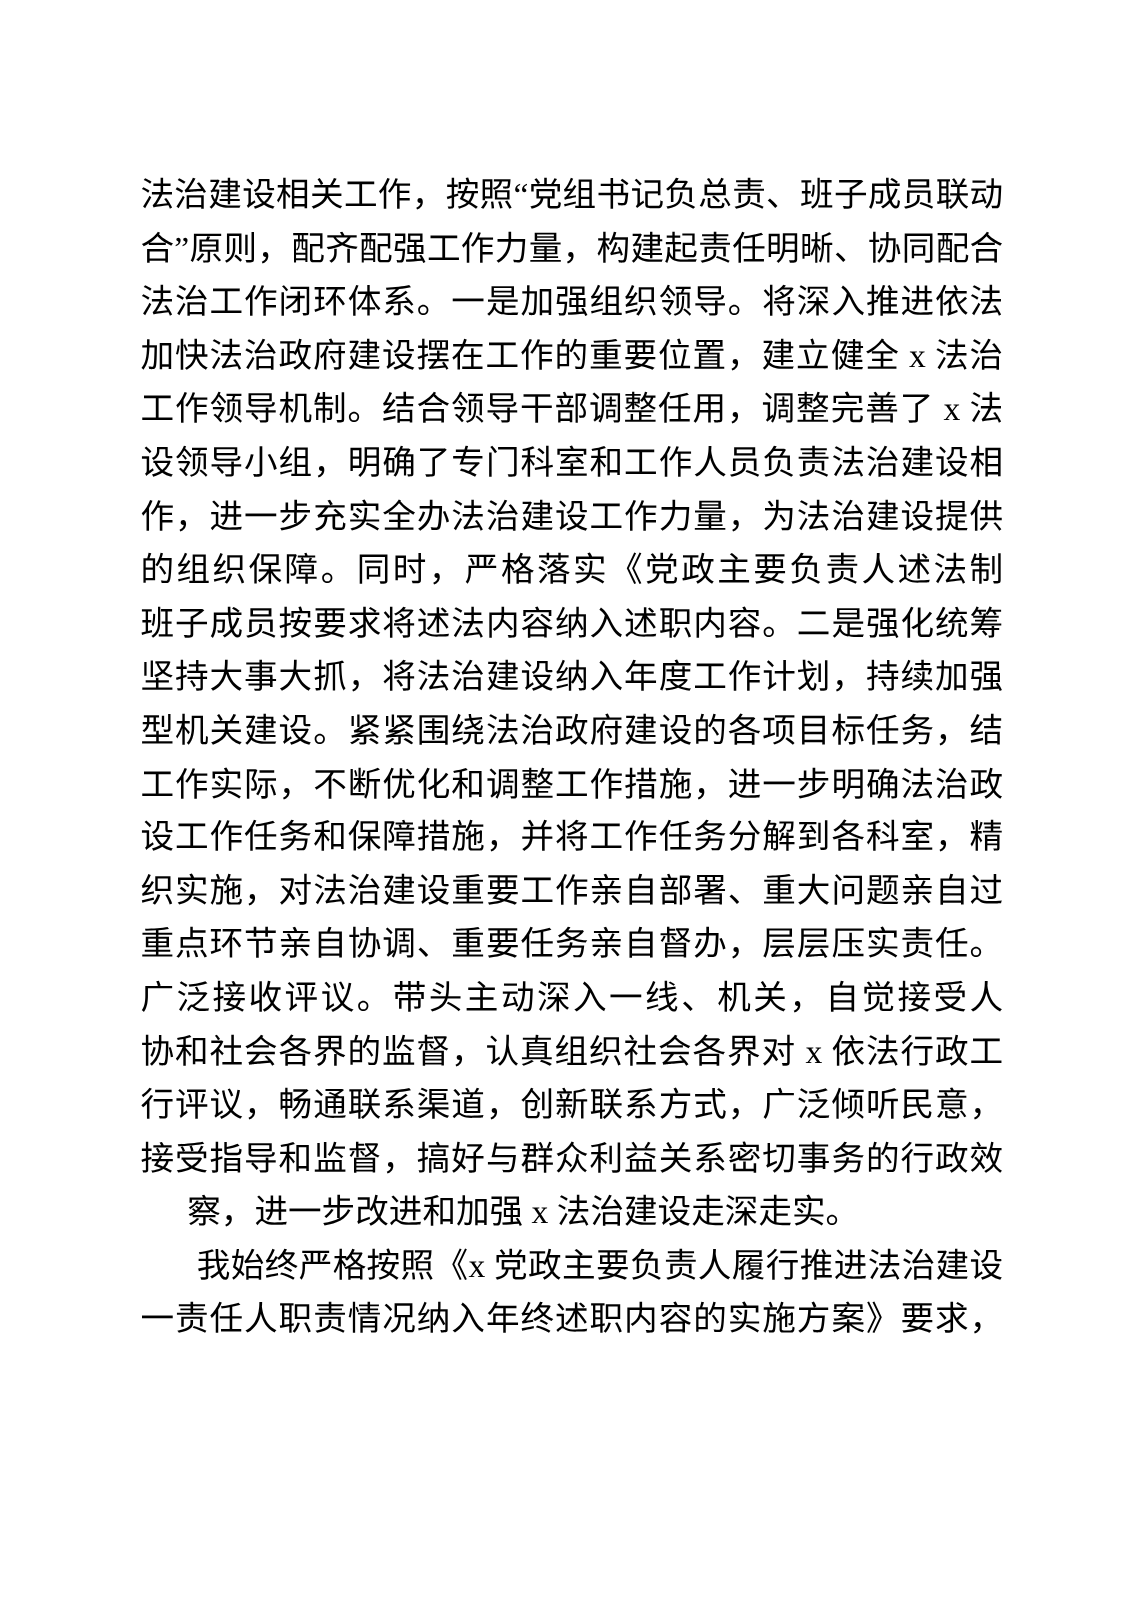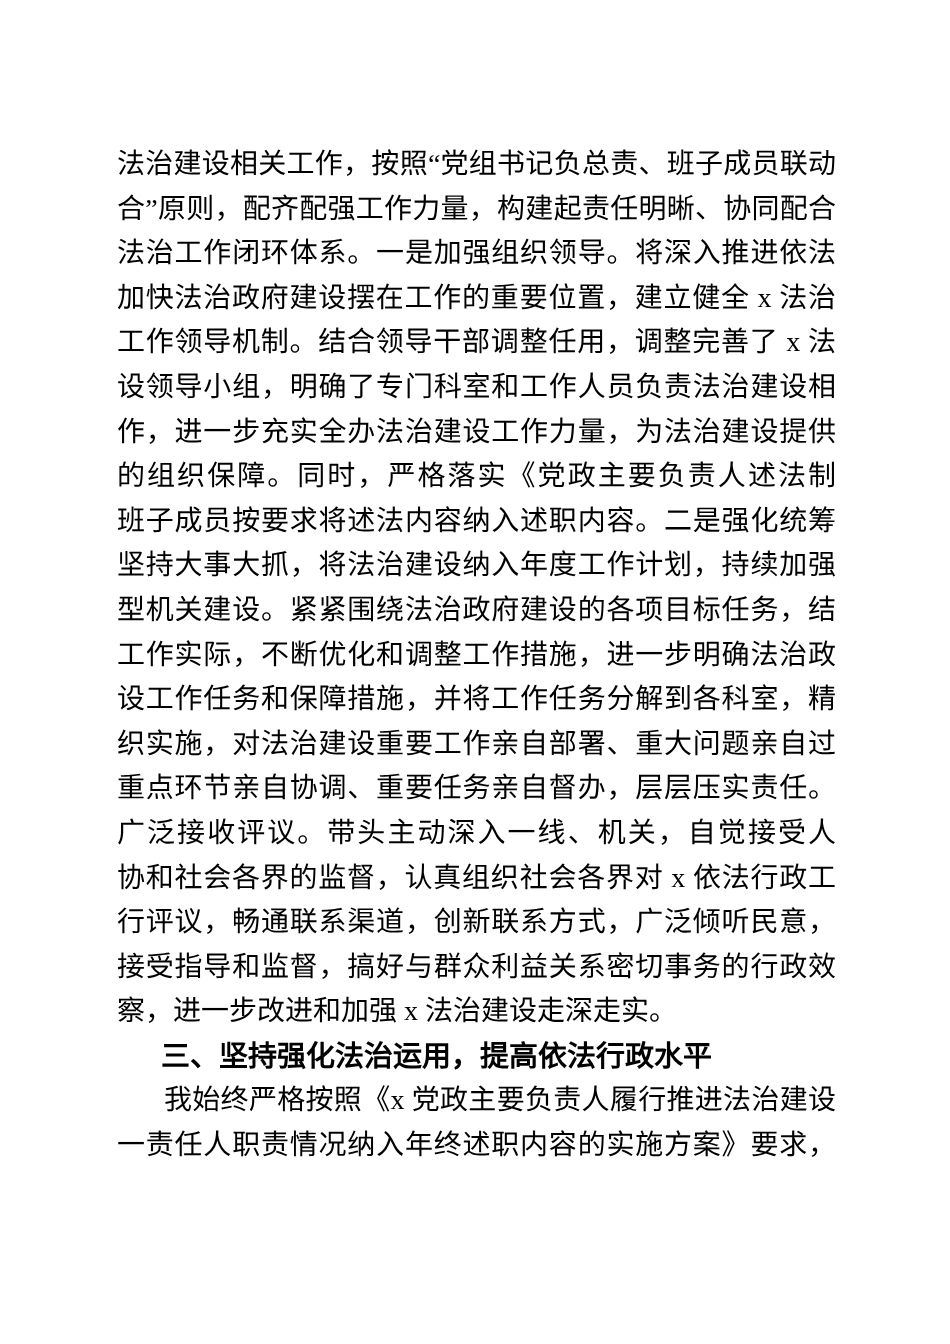--- a/index.html
+++ b/index.html
@@ -29,20 +29,21 @@
     overflow: hidden;
     text-align: justify;
     text-align-last: justify;
     text-justify: inter-character;
     letter-spacing: 0;
     white-space: normal;
   }
   .line.para-end {
     text-align: left;
     text-align-last: left;
+    margin-left: 39px;
   }
   .line.indent {
     text-indent: 47px;
   }
   .heading-line {
     font-family: "Liberation Sans", "DejaVu Sans", sans-serif;
     font-weight: 700;
     font-size: 29px;
     line-height: 44.6px;
     height: 44.6px;
@@ -74,21 +75,20 @@
       <div class="line">设工作任务和保障措施，并将工作任务分解到各科室，精心组</div>
       <div class="line">织实施，对法治建设重要工作亲自部署、重大问题亲自过问、</div>
       <div class="line">重点环节亲自协调、重要任务亲自督办，层层压实责任。三是</div>
       <div class="line">广泛接收评议。带头主动深入一线、机关，自觉接受人大、政</div>
       <div class="line">协和社会各界的监督，认真组织社会各界对 x 依法行政工作进</div>
       <div class="line">行评议，畅通联系渠道，创新联系方式，广泛倾听民意，虚心</div>
       <div class="line">接受指导和监督，搞好与群众利益关系密切事务的行政效能监</div>
       <div class="line para-end">察，进一步改进和加强 x 法治建设走深走实。</div>
     </div>
 
-    <div class="heading-line">三、坚持强化法治运用，提高依法行政水平</div>
 
     <div>
       <div class="line indent">我始终严格按照《x 党政主要负责人履行推进法治建设第</div>
       <div class="line">一责任人职责情况纳入年终述职内容的实施方案》要求，把法</div>
     </div>
 
   </div>
 </div>
 
 </body></html>

